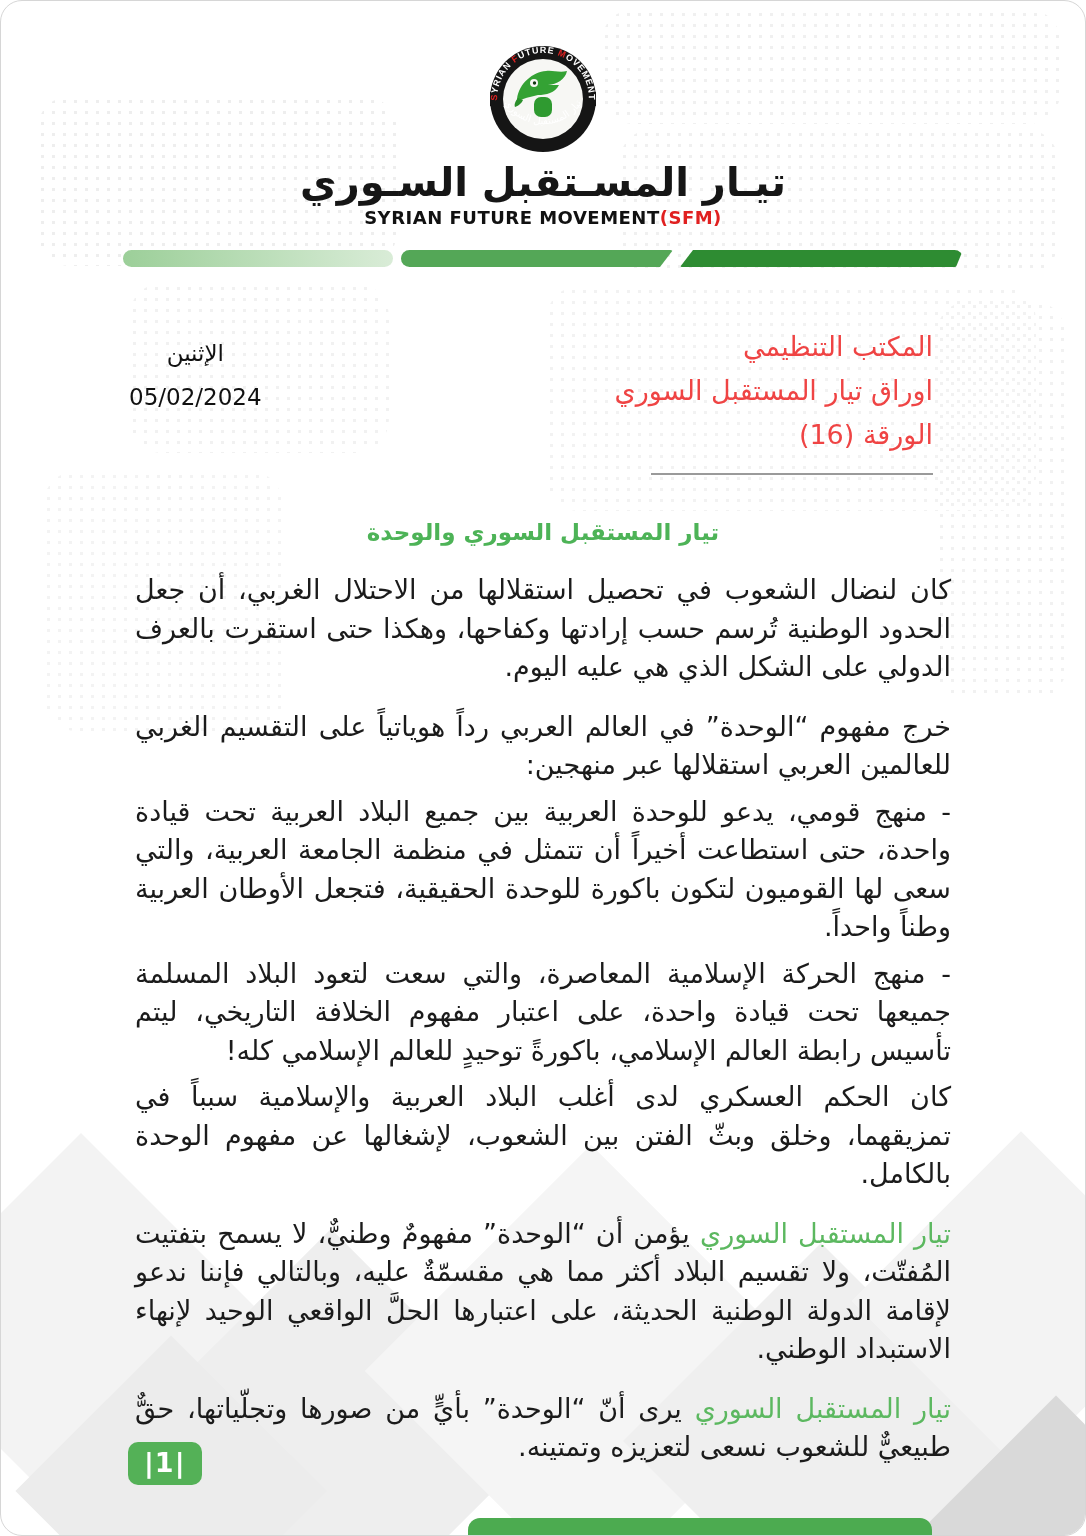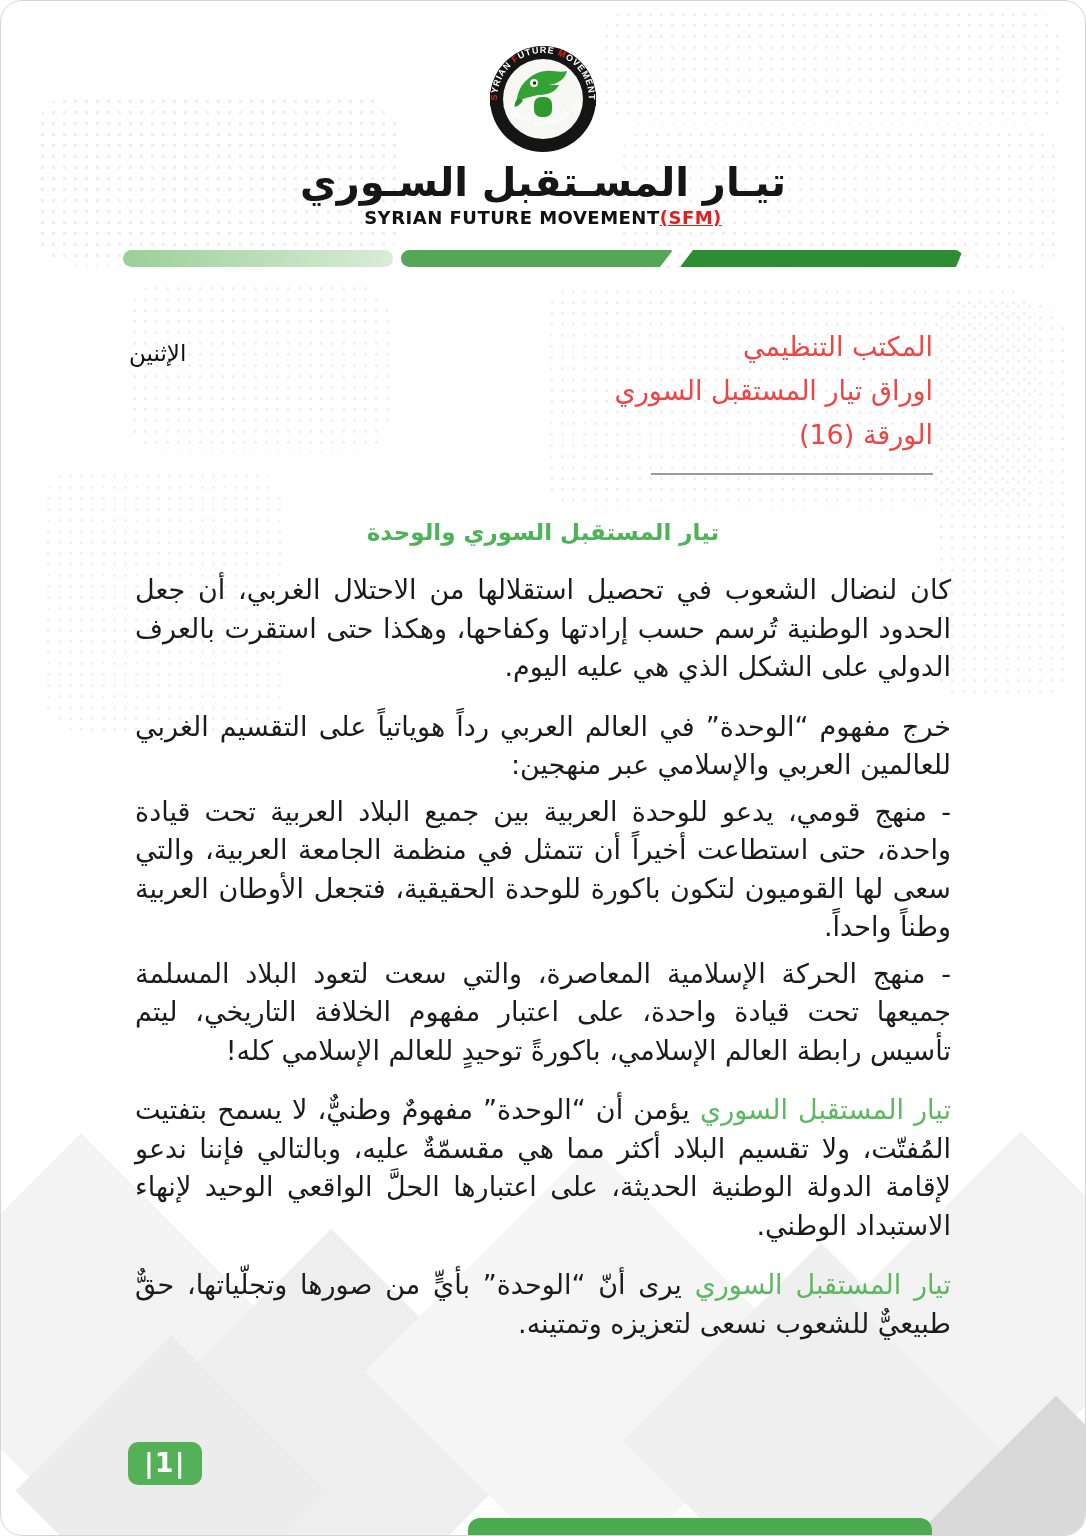--- a/index.html
+++ b/index.html
@@ -25,21 +25,21 @@
   .dia.d3{left:430px;top:1210px;width:320px;height:320px;background:#f5f5f5;}
   .dia.d4{left:680px;top:1300px;width:280px;height:280px;background:#efefef;}
   .dia.d5{left:900px;top:1180px;width:240px;height:240px;background:#f3f3f3;}
   .dia.d7{left:60px;top:1380px;width:220px;height:220px;background:#ececec;}
   .dia.d6{left:945px;top:1440px;width:220px;height:220px;background:#d9d9d9;}
   
   .content{position:relative;z-index:2;}
   .logo{width:108px;height:108px;margin:44px auto 0;position:relative;}
   .brand-ar{text-align:center;font-size:40px;font-weight:bold;color:#161616;margin-top:6px;direction:rtl;}
   .brand-en{text-align:center;font-size:18px;font-weight:bold;letter-spacing:.5px;color:#111;margin-top:2px;}
-  .brand-en .sfm{color:#e02020;text-decoration:underline;}
+  .brand-en .sfm{color:#e02020;}
   
   .bars{position:relative;height:17px;margin-top:22px;}
   .bar{position:absolute;top:0;bottom:0;}
   .bar-left{left:122px;width:270px;border-radius:9px;
     background:linear-gradient(90deg,#9ccf99,#d9ecd7);}
   .bar-mid{left:400px;width:272px;background:#54a757;border-radius:9px 3px 3px 9px;
     clip-path:polygon(0 0,100% 0,calc(100% - 13px) 100%,0 100%);}
   .bar-right{left:679px;width:283px;background:#2e8c32;border-radius:3px 9px 9px 3px;
     clip-path:polygon(13px 0,100% 0,calc(100% - 7px) 100%,0 100%);}
   
@@ -123,30 +123,32 @@
 
     <div class="header">
       <div class="header-right">
         <div>المكتب التنظيمي</div>
         <div>اوراق تيار المستقبل السوري</div>
         <div>الورقة (16)</div>
         <div class="rule"></div>
       </div>
       <div class="header-left">
         <div>الإثنين</div>
+        <div>05/02/2024</div>
       </div>
     </div>
 
     <div class="doc-title">تيار المستقبل السوري والوحدة</div>
 
     <div class="body-text">
       <p class="para"> <span>كان لنضال الشعوب في تحصيل استقلالها من الاحتلال الغربي، أن جعل الحدود الوطنية تُرسم حسب إرادتها وكفاحها، وهكذا حتى استقرت بالعرف الدولي على الشكل الذي هي عليه اليوم.</span></p>
-      <p class="para mt"> <span>خرج مفهوم “الوحدة” في العالم العربي رداً هوياتياً على التقسيم الغربي للعالمين العربي والإسلامي عبر منهجين:</span></p>
+      <p class="para mt"> <span>خرج مفهوم “الوحدة” في العالم العربي رداً هوياتياً على التقسيم الغربي للعالمين العربي استقلالها عبر منهجين:</span></p>
       <p class="para"> <span>- منهج قومي، يدعو للوحدة العربية بين جميع البلاد العربية تحت قيادة واحدة، حتى استطاعت أخيراً أن تتمثل في منظمة الجامعة العربية، والتي سعى لها القوميون لتكون باكورة للوحدة الحقيقية، فتجعل الأوطان العربية وطناً واحداً.</span></p>
       <p class="para"> <span>- منهج الحركة الإسلامية المعاصرة، والتي سعت لتعود البلاد المسلمة جميعها تحت قيادة واحدة، على اعتبار مفهوم الخلافة التاريخي، ليتم تأسيس رابطة العالم الإسلامي، باكورةً توحيدٍ للعالم الإسلامي كله!</span></p>
+      <p class="para"> <span>كان الحكم العسكري لدى أغلب البلاد العربية والإسلامية سبباً في تمزيقهما، وخلق وبثّ الفتن بين الشعوب، لإشغالها عن مفهوم الوحدة بالكامل.</span></p>
       <p class="para mt"><span class="lead">تيار المستقبل السوري</span> <span>يؤمن أن “الوحدة” مفهومٌ وطنيٌّ، لا يسمح بتفتيت المُفتّت، ولا تقسيم البلاد أكثر مما هي مقسمّةٌ عليه، وبالتالي فإننا ندعو لإقامة الدولة الوطنية الحديثة، على اعتبارها الحلَّ الواقعي الوحيد لإنهاء الاستبداد الوطني.</span></p>
       <p class="para mt"><span class="lead">تيار المستقبل السوري</span> <span>يرى أنّ “الوحدة” بأيٍّ من صورها وتجلّياتها، حقٌّ طبيعيٌّ للشعوب نسعى لتعزيزه وتمتينه.</span></p>
     </div>
 
   </div>
 
   <div class="page-badge">|1|</div>
   <div class="bottom-bar"></div>
 
 </div>

